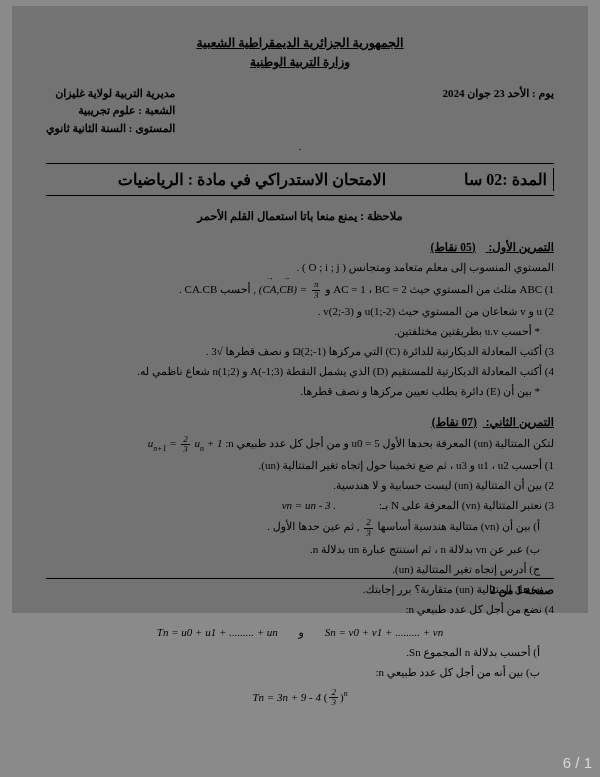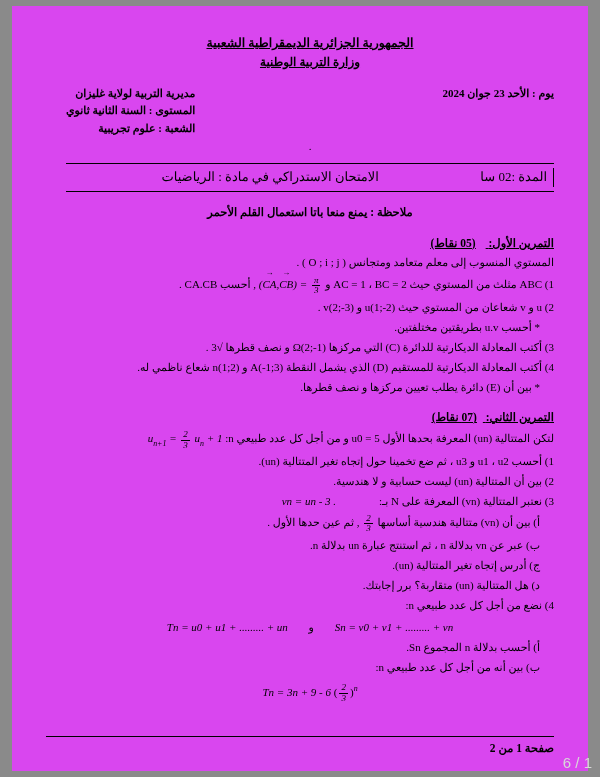--- a/index.html
+++ b/index.html
@@ -12,24 +12,24 @@
     height: 777px;
     font-family: "Liberation Serif", "DejaVu Serif", serif;
     overflow: hidden;
     position: relative;
   }
   .page {
     position: absolute;
     left: 12px;
     top: 6px;
     width: 576px;
-    height: 765px;
-    background: #d946ef;
+    height: 607px;
+    background: #737373;
     box-sizing: border-box;
-    padding: 28px 34px 10px 54px;
+    padding: 28px 34px 10px 34px;
     color: #000;
     font-size: 11px;
     line-height: 1.45;
     direction: rtl;
     text-align: right;
   }
   .center { text-align: center; }
 
   .hdr-title {
     font-weight: bold;
@@ -61,22 +61,22 @@
   .boxrow {
     margin-top: 8px;
     display: flex;
     justify-content: space-between;
     align-items: stretch;
     border-top: 1.4px solid #000;
     border-bottom: 1.4px solid #000;
     padding: 4px 0;
   }
   .boxrow .cell {
-    font-weight: normal;
-    font-size: 13px;
+    font-weight: bold;
+    font-size: 16px;
     padding: 0 6px;
   }
   .boxrow .sep {
     border-right: 1.4px solid #000;
   }
 
   .note {
     margin-top: 12px;
     text-align: center;
     font-weight: bold;
@@ -171,26 +171,26 @@
   <div class="center hdr-sub">وزارة التربية الوطنية</div>
 
   <div class="meta">
     <div class="meta-row">
       <div class="meta-left">
         <div class="line">يوم : الأحد 23 جوان 2024</div>
       </div>
       <div class="meta-right">
         <div class="line">مديرية التربية لولاية غليزان</div>
         <div class="line">
+          <span>الشعبة :</span>
+          <span>علوم تجريبية</span>
+        </div>
+        <div class="line">
           <span>المستوى :</span>
           <span>السنة الثانية ثانوي</span>
-        </div>
-        <div class="line">
-          <span>الشعبة :</span>
-          <span>علوم تجريبية</span>
         </div>
       </div>
     </div>
     <div class="center dot">.</div>
   </div>
 
   <div class="boxrow">
     <div class="cell sep">المدة :02 سا</div>
     <div class="cell" style="flex:1; text-align:center;">الامتحان الاستدراكي في مادة :   الرياضيات</div>
   </div>
@@ -255,21 +255,21 @@
     <span class="math">Tn = u0 + u1 + ......... + un</span>
     <span style="font-style:normal; margin:0 18px;">و</span>
     <span class="math">Sn = v0 + v1 + ......... + vn</span>
   </div>
 
   <p class="q indent1">أ) أحسب بدلالة n المجموع Sn.</p>
   <p class="q indent1">ب) بين أنه من أجل كل عدد طبيعي n:</p>
 
   <div class="eq-center">
     <span class="math">
-      <span>Tn = 3n + 9 - 6</span>
+      <span>Tn = 3n + 9 - 4</span>
       <span style="font-style:normal;">(</span><span class="frac"><span class="num">2</span><span class="den">3</span></span><span style="font-style:normal;">)</span><sup>n</sup>
     </span>
   </div>
 
   <div class="footer">
     <div class="rule"></div>
     <div class="pg">صفحة 1 من 2</div>
   </div>
 </div>
 

